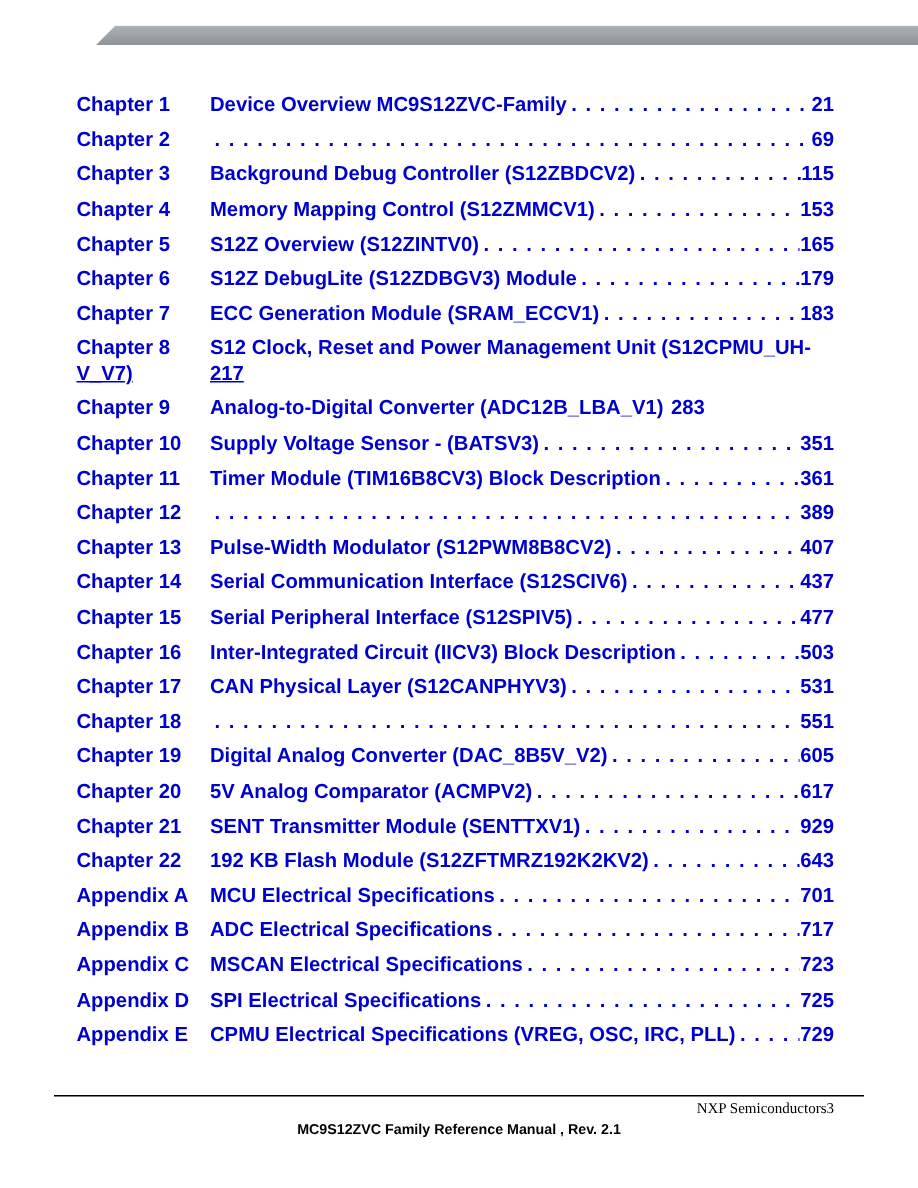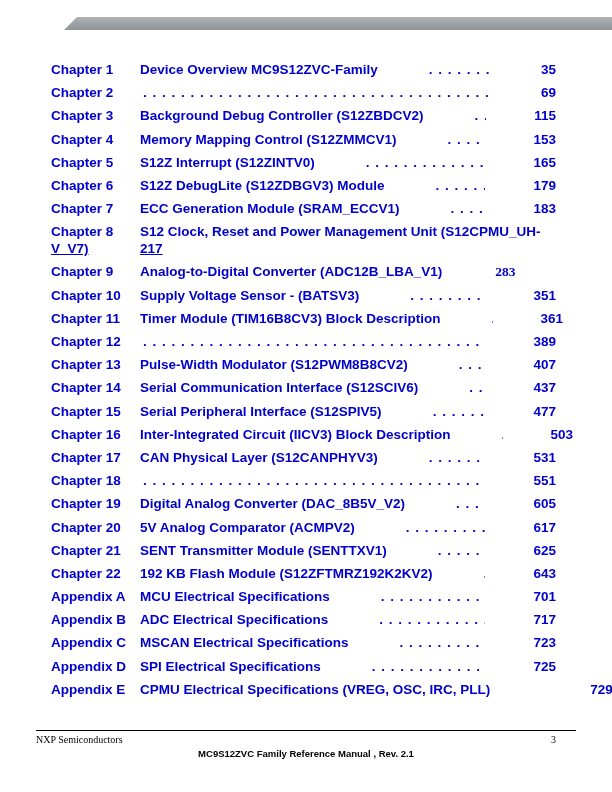--- a/index.html
+++ b/index.html
@@ -16,59 +16,59 @@
   }
   
   .toc{
     position:absolute;left:51px;top:63px;width:505px;
     color:#0000cc;font-weight:bold;font-size:13.5px;
   }
   .row{margin:0 0 9.4px 0;}
   .line{display:flex;align-items:center;line-height:13.8px;}
   .line + .line{margin-top:3.2px;text-decoration:underline;}
   .label{flex:0 0 89px;white-space:nowrap;}
-  .content{flex:1 1 auto;display:flex;align-items:baseline;min-width:0;gap:48px;}
+  .content{flex:1 1 auto;display:flex;align-items:baseline;min-width:0;}
   .title{white-space:nowrap;}
   .leader{
     flex:1 1 auto;min-width:0;overflow:hidden;white-space:nowrap;
     padding:0 1px 0 3px;letter-spacing:1px;
   }
   .pagenum{white-space:nowrap;}
-  .content .title + .pagenum{margin-left:5px;font-family:Liberation Serif, serif;}
+  .content .title + .pagenum{margin-left:5px;}
   
   .footer-title{
     position:absolute;top:748px;left:0;width:100%;text-align:center;
     font-size:9.5px;font-weight:bold;color:#000;
   }
   .footer-rule{
     position:absolute;top:730px;left:36px;width:540px;height:0;
     border-top:1px solid #000;
   }
   .footer-row{
     position:absolute;top:734px;left:36px;width:540px;
-    display:flex;justify-content:space-between;align-items:baseline;
+    display:flex;justify-content:flex-end;align-items:baseline;
     font-family:"Liberation Serif",serif;font-size:10px;color:#000;
   }
   .footer-row .pageno{margin-right:20px;}
 </style>
 </head>
 <body>
 
 <div class="page">
 
   <div class="header-bar"></div>
 
   <div class="toc">
       <div class="row">
         <div class="line">
           <span class="label">Chapter 1</span>
           <span class="content">
             <span class="title">Device Overview MC9S12ZVC-Family</span>
             <span class="leader">. . . . . . . . . . . . . . . . . . . . . . . . . . . . . . . . . . . . . . . . . . . . . . . . . . . . . . . . . . . . . . . . . . . . . . . . . . . . . . . . . . . . . . . . . . . . . . . . . . . . . . . . . . . . . . . . . . . . . . . . </span>
-            <span class="pagenum">35</span>
+            <span class="pagenum">21</span>
           </span>
         </div>
       </div>
       <div class="row">
         <div class="line">
           <span class="label">Chapter 2</span>
           <span class="content">
             <span class="leader">. . . . . . . . . . . . . . . . . . . . . . . . . . . . . . . . . . . . . . . . . . . . . . . . . . . . . . . . . . . . . . . . . . . . . . . . . . . . . . . . . . . . . . . . . . . . . . . . . . . . . . . . . . . . . . . . . . . . . . . . </span>
             <span class="pagenum">69</span>
           </span>
@@ -91,21 +91,21 @@
             <span class="title">Memory Mapping Control (S12ZMMCV1)</span>
             <span class="leader">. . . . . . . . . . . . . . . . . . . . . . . . . . . . . . . . . . . . . . . . . . . . . . . . . . . . . . . . . . . . . . . . . . . . . . . . . . . . . . . . . . . . . . . . . . . . . . . . . . . . . . . . . . . . . . . . . . . . . . . . </span>
             <span class="pagenum">153</span>
           </span>
         </div>
       </div>
       <div class="row">
         <div class="line">
           <span class="label">Chapter 5</span>
           <span class="content">
-            <span class="title">S12Z Interrupt (S12ZINTV0)</span>
+            <span class="title">S12Z Overview (S12ZINTV0)</span>
             <span class="leader">. . . . . . . . . . . . . . . . . . . . . . . . . . . . . . . . . . . . . . . . . . . . . . . . . . . . . . . . . . . . . . . . . . . . . . . . . . . . . . . . . . . . . . . . . . . . . . . . . . . . . . . . . . . . . . . . . . . . . . . . </span>
             <span class="pagenum">165</span>
           </span>
         </div>
       </div>
       <div class="row">
         <div class="line">
           <span class="label">Chapter 6</span>
           <span class="content">
             <span class="title">S12Z DebugLite (S12ZDBGV3) Module</span>
@@ -254,21 +254,21 @@
             <span class="pagenum">617</span>
           </span>
         </div>
       </div>
       <div class="row">
         <div class="line">
           <span class="label">Chapter 21</span>
           <span class="content">
             <span class="title">SENT Transmitter Module (SENTTXV1)</span>
             <span class="leader">. . . . . . . . . . . . . . . . . . . . . . . . . . . . . . . . . . . . . . . . . . . . . . . . . . . . . . . . . . . . . . . . . . . . . . . . . . . . . . . . . . . . . . . . . . . . . . . . . . . . . . . . . . . . . . . . . . . . . . . . </span>
-            <span class="pagenum">625</span>
+            <span class="pagenum">929</span>
           </span>
         </div>
       </div>
       <div class="row">
         <div class="line">
           <span class="label">Chapter 22</span>
           <span class="content">
             <span class="title">192 KB Flash Module (S12ZFTMRZ192K2KV2)</span>
             <span class="leader">. . . . . . . . . . . . . . . . . . . . . . . . . . . . . . . . . . . . . . . . . . . . . . . . . . . . . . . . . . . . . . . . . . . . . . . . . . . . . . . . . . . . . . . . . . . . . . . . . . . . . . . . . . . . . . . . . . . . . . . . </span>
             <span class="pagenum">643</span>

